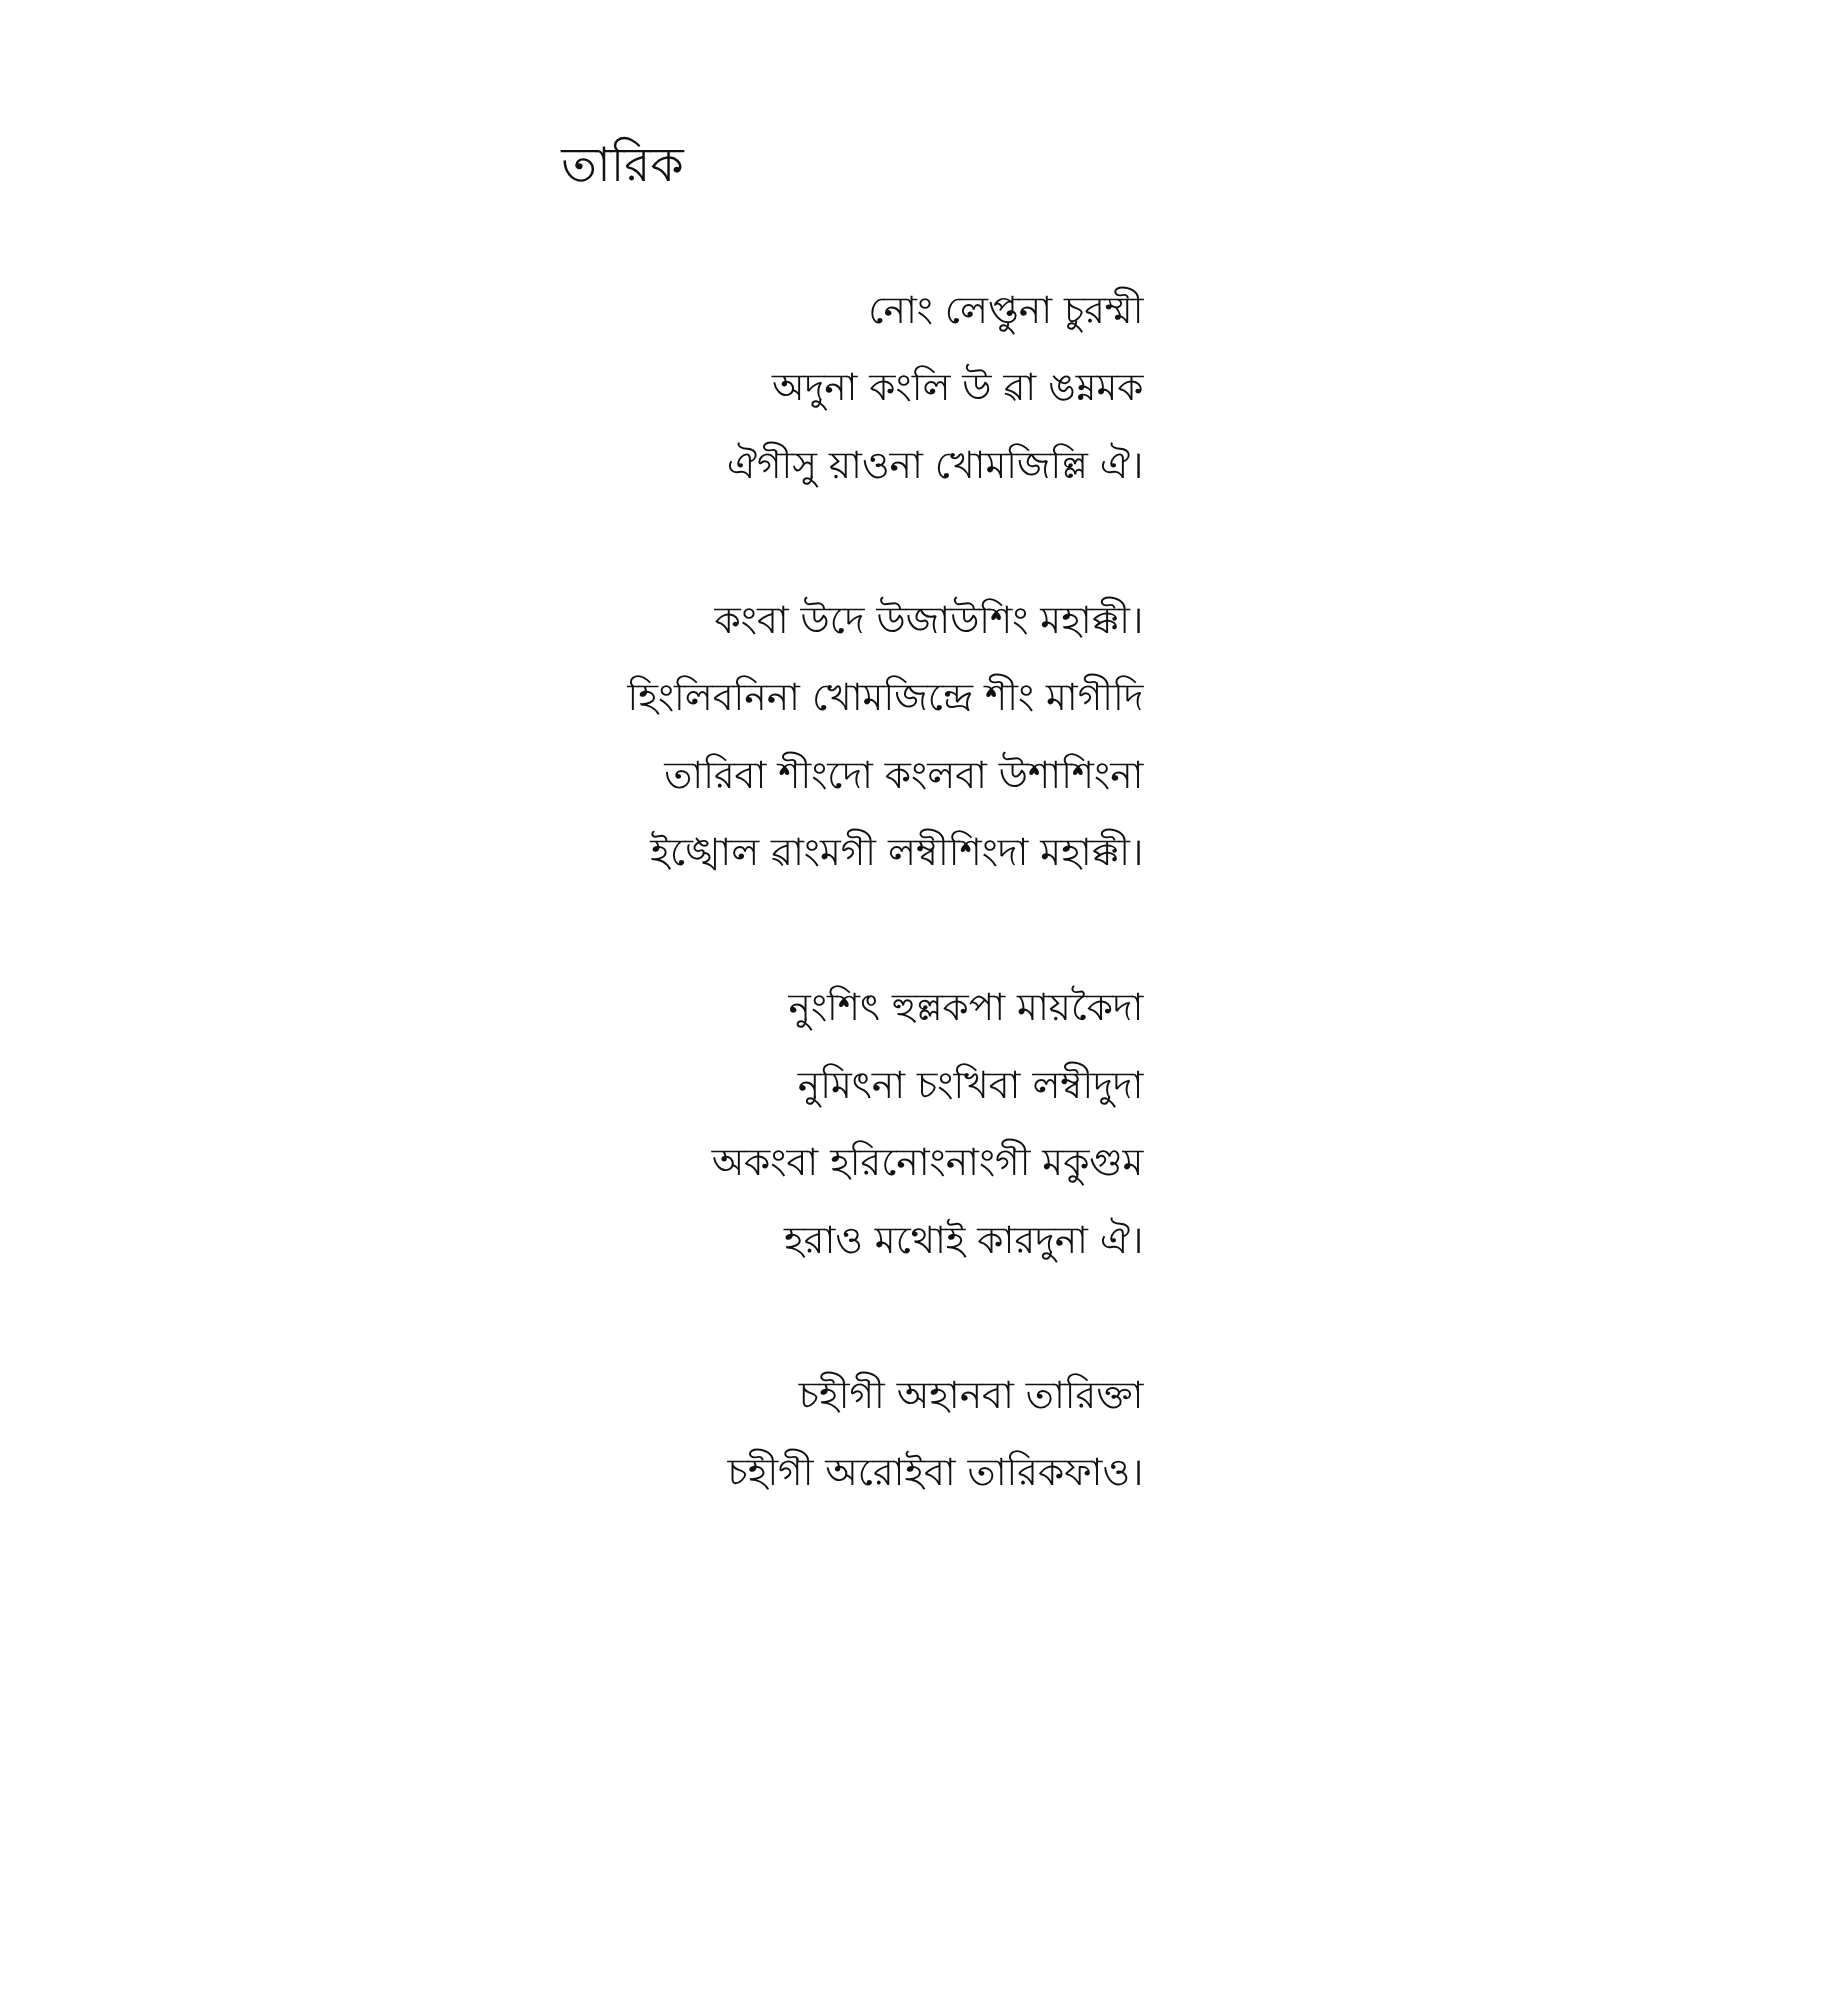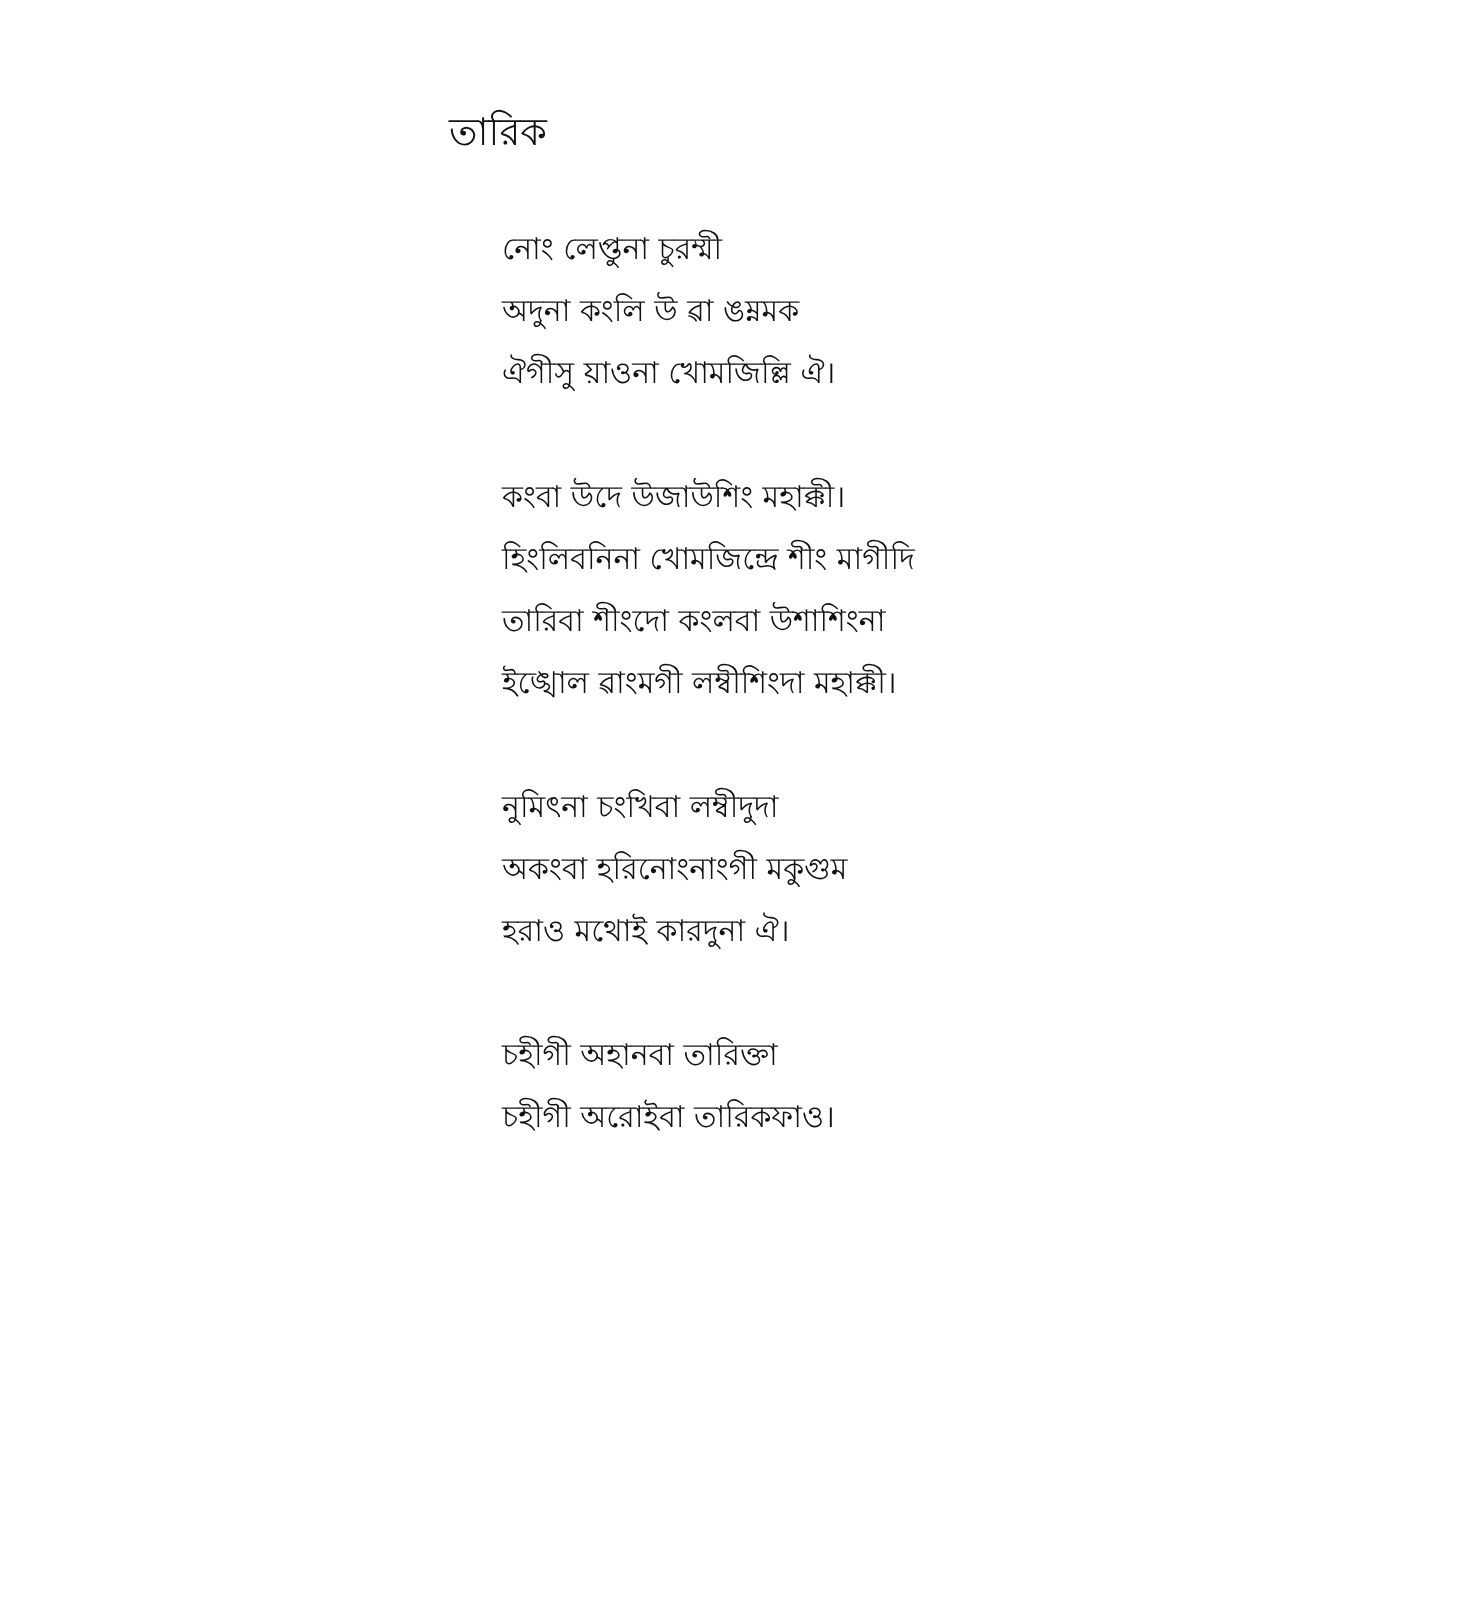--- a/index.html
+++ b/index.html
@@ -32,20 +32,21 @@
       margin: 0;
     }
     .stanza {
       margin: 0 0 62px 0;
     }
     .line {
       font-size: 30px;
       line-height: 62px;
       height: 62px;
       white-space: nowrap;
+      text-align: right;
     }
     .line.indent {
       padding-left: 8px;
     }
   </style>
 </head>
 <body>
 
 <h1 class="poem-title">তারিক</h1>
 
@@ -58,20 +59,21 @@
   </div>
 
   <div class="stanza">
     <div class="line">কংবা উদে উজাউশিং মহাক্কী।</div>
     <div class="line">হিংলিবনিনা খোমজিন্দ্রে শীং মাগীদি</div>
     <div class="line">তারিবা শীংদো কংলবা উশাশিংনা</div>
     <div class="line">ইঙ্খোল ৱাংমগী লম্বীশিংদা মহাক্কী।</div>
   </div>
 
   <div class="stanza">
+    <div class="line">নুংশিৎ হুল্লকপা মায়কৈদা</div>
     <div class="line">নুমিৎনা চংখিবা লম্বীদুদা</div>
     <div class="line">অকংবা হরিনোংনাংগী মকুগুম</div>
     <div class="line">হরাও মথোই কারদুনা ঐ।</div>
   </div>
 
   <div class="stanza">
     <div class="line">চহীগী অহানবা তারিক্তা</div>
     <div class="line">চহীগী অরোইবা তারিকফাও।</div>
   </div>
 

